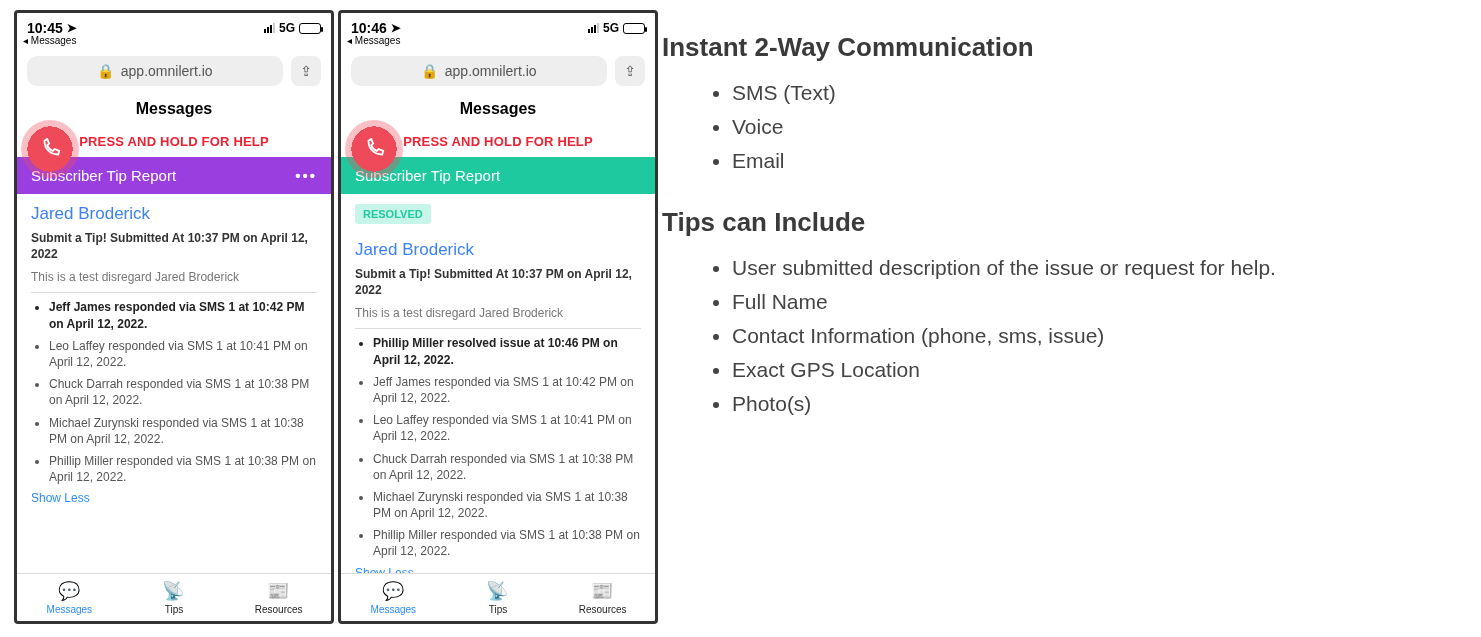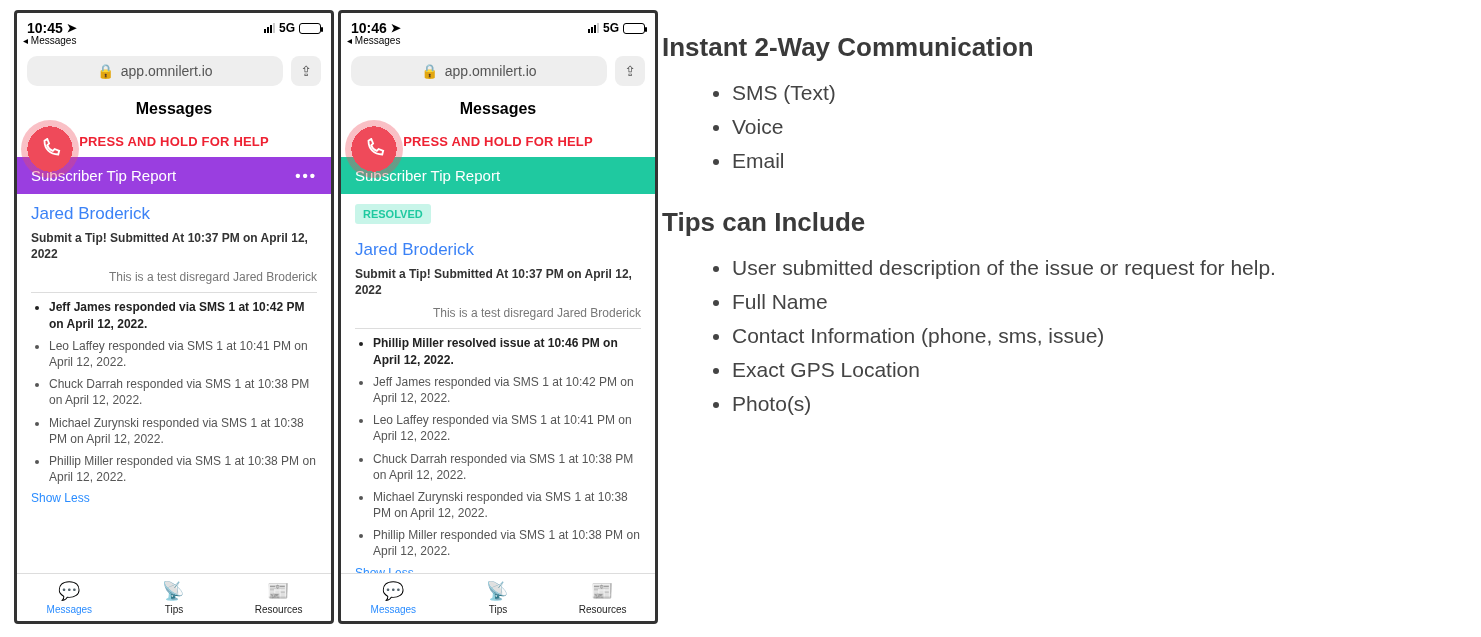--- a/index.html
+++ b/index.html
@@ -86,21 +86,21 @@
 .dots { letter-spacing:2px; font-weight:700; }
 .content { flex:1; overflow:hidden; padding:0 14px; font-size:12px; color:#444; }
 .resolved-badge {
   display:inline-block; background:#c8f5e9; color:#1fc9a0;
   font-size:11px; font-weight:700; padding:4px 8px; border-radius:3px;
   margin:10px 0 6px;
   text-align:right;
 }
 .person { font-size:17px; color:#3b82f6; margin:10px 0 6px; }
 .subline { font-weight:600; font-size:12px; color:#333; line-height:1.35; }
-.desc { color:#777; margin:8px 0;text-align:right; }
+.desc { color:#777; margin:8px 0; }
 .hr { border:none; border-top:1px solid #ddd; margin:6px 0; }
 ul.resp { list-style: disc; padding-left:18px; }
 ul.resp li { margin:6px 0; line-height:1.35; color:#555; }
 ul.resp li.bold { font-weight:700; color:#222; }
 .showless { color:#2a8cff; font-size:12px; margin:6px 0 8px; }
 .action-row { display:flex; gap:10px; padding:8px 10px; overflow:hidden; border-top:1px solid #eee;}
 .chip {
   flex:0 0 auto; border:1px solid #e3e3e3; border-radius:20px;
   padding:7px 16px; display:flex; align-items:center; gap:8px;
   color:#2a8cff; font-size:13px; font-weight:500; background:#fff;

